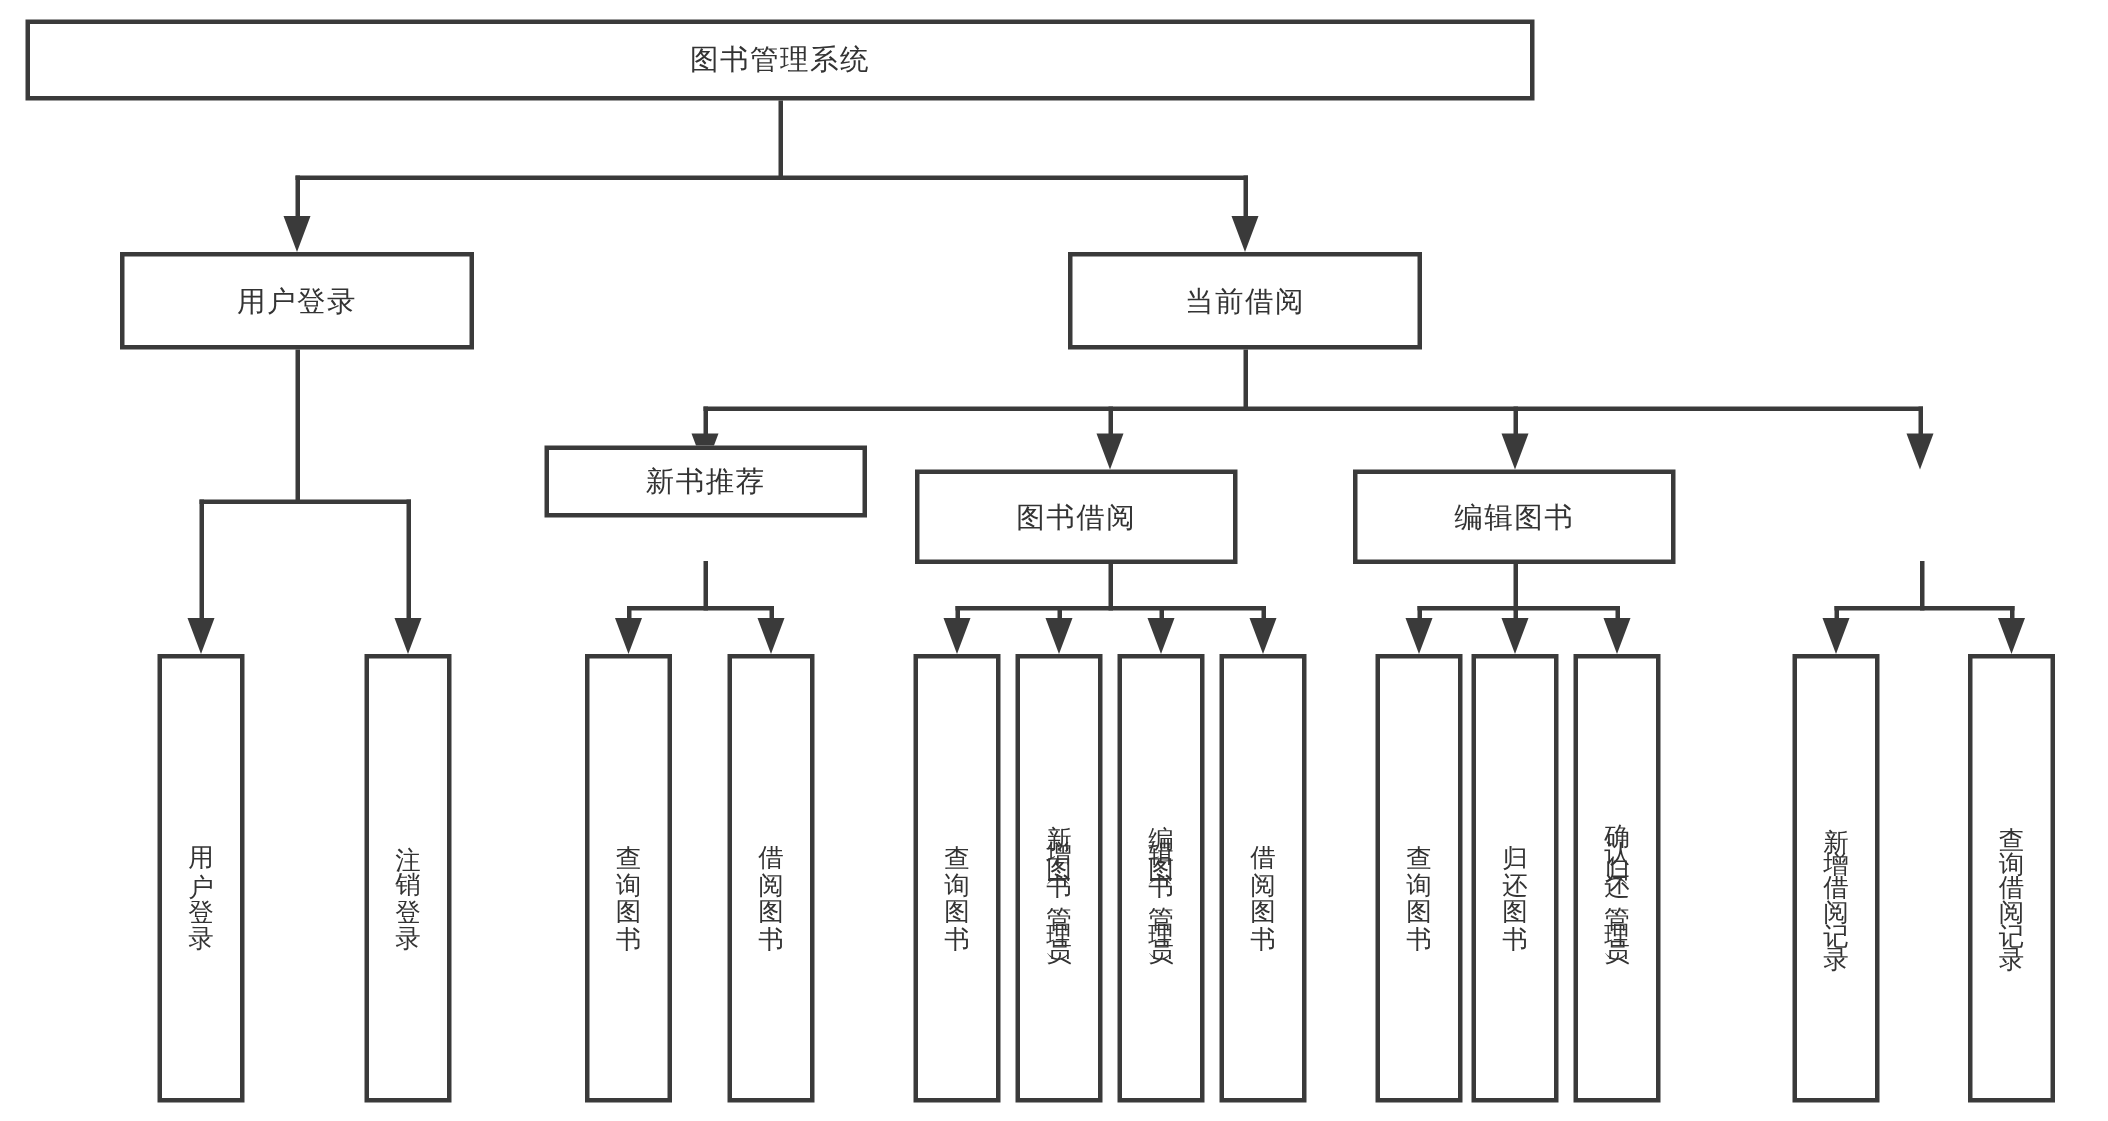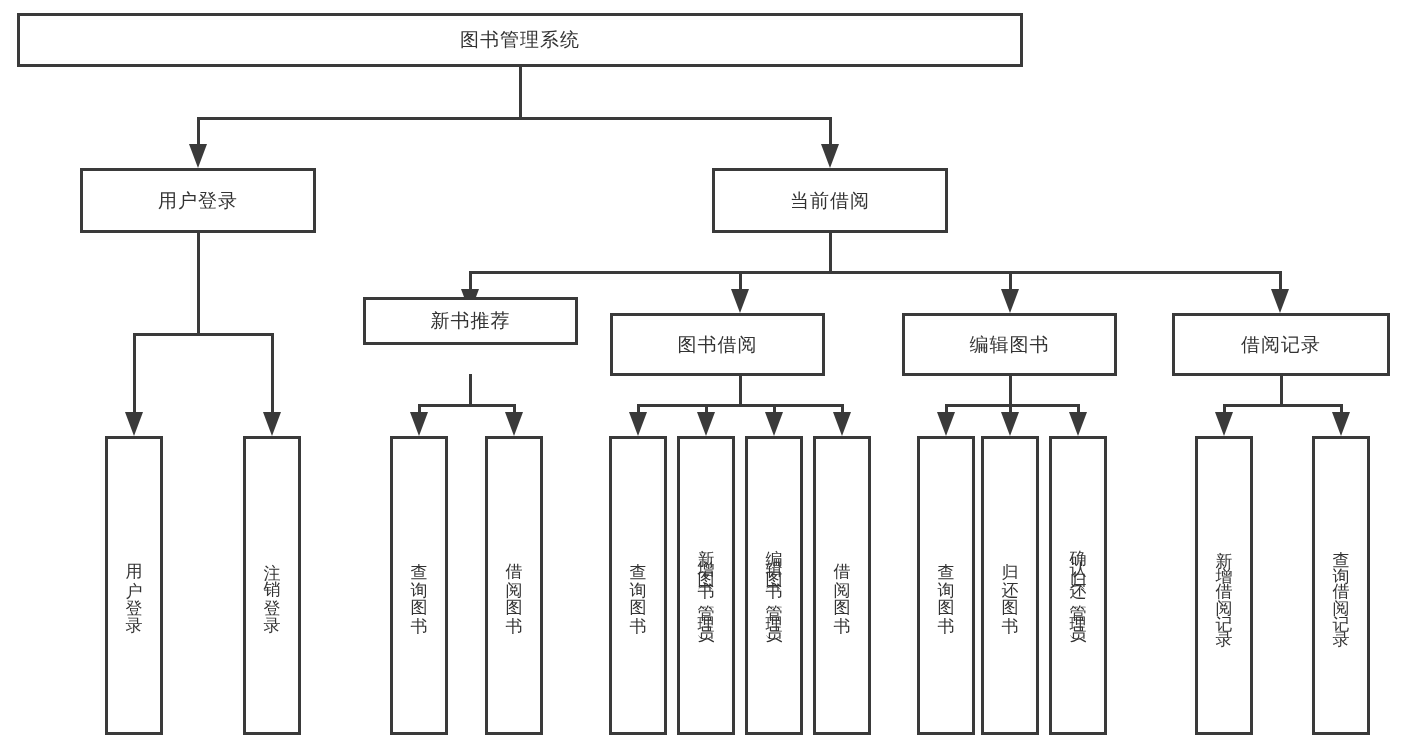--- a/index.html
+++ b/index.html
@@ -114,23 +114,20 @@
 
   <div class="hbox" style="left:363px; top:297px; width:215px; height:48px;">
     <span>新书推荐</span>
   </div>
   <div class="hbox" style="left:610px; top:313px; width:215px; height:63px;">
     <span>图书借阅</span>
   </div>
   <div class="hbox" style="left:902px; top:313px; width:215px; height:63px;">
     <span>编辑图书</span>
   </div>
-  <div class="hbox" style="left:1172px; top:313px; width:218px; height:63px;">
-    <span>借阅记录</span>
-  </div>
 
   <div class="vbox ls4" style="left:105px;">
     <span>用户登录</span>
   </div>
   <div class="vbox ls4" style="left:243px;">
     <span>注销登录</span>
   </div>
 
   <div class="vbox ls4" style="left:390px;">
     <span>查询图书</span>

